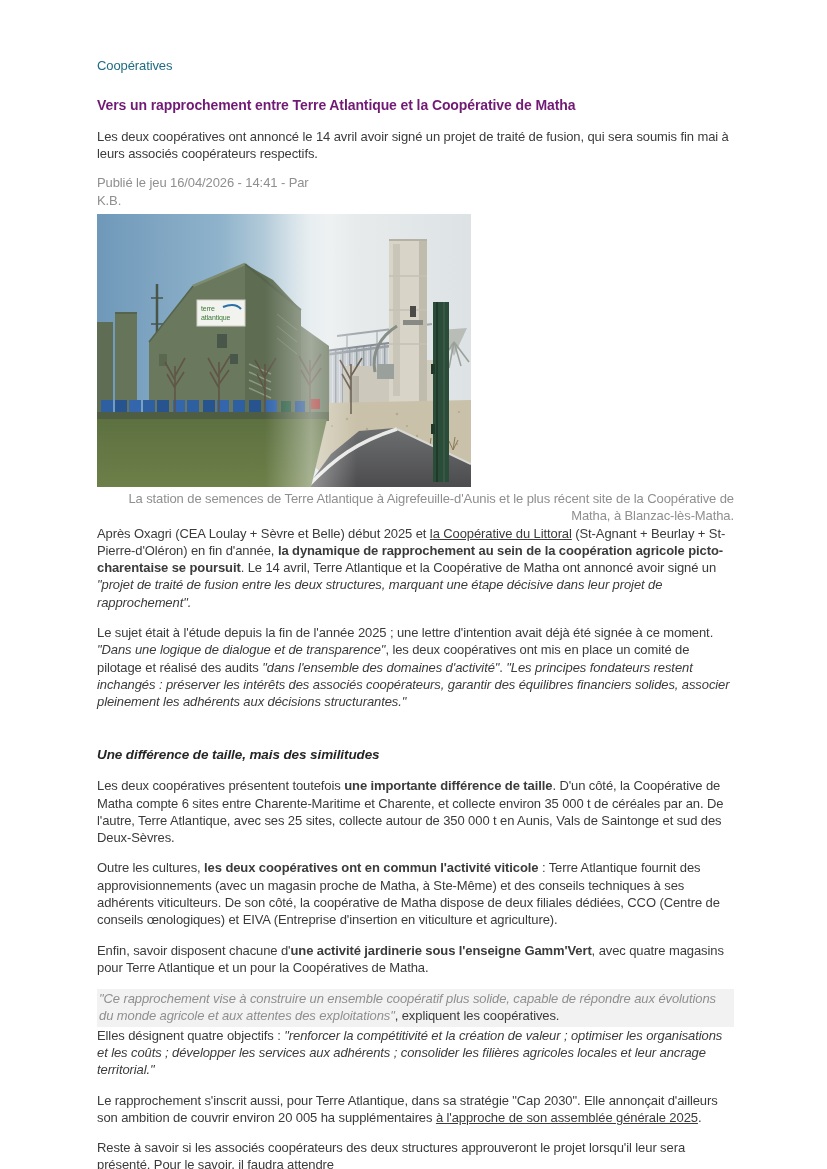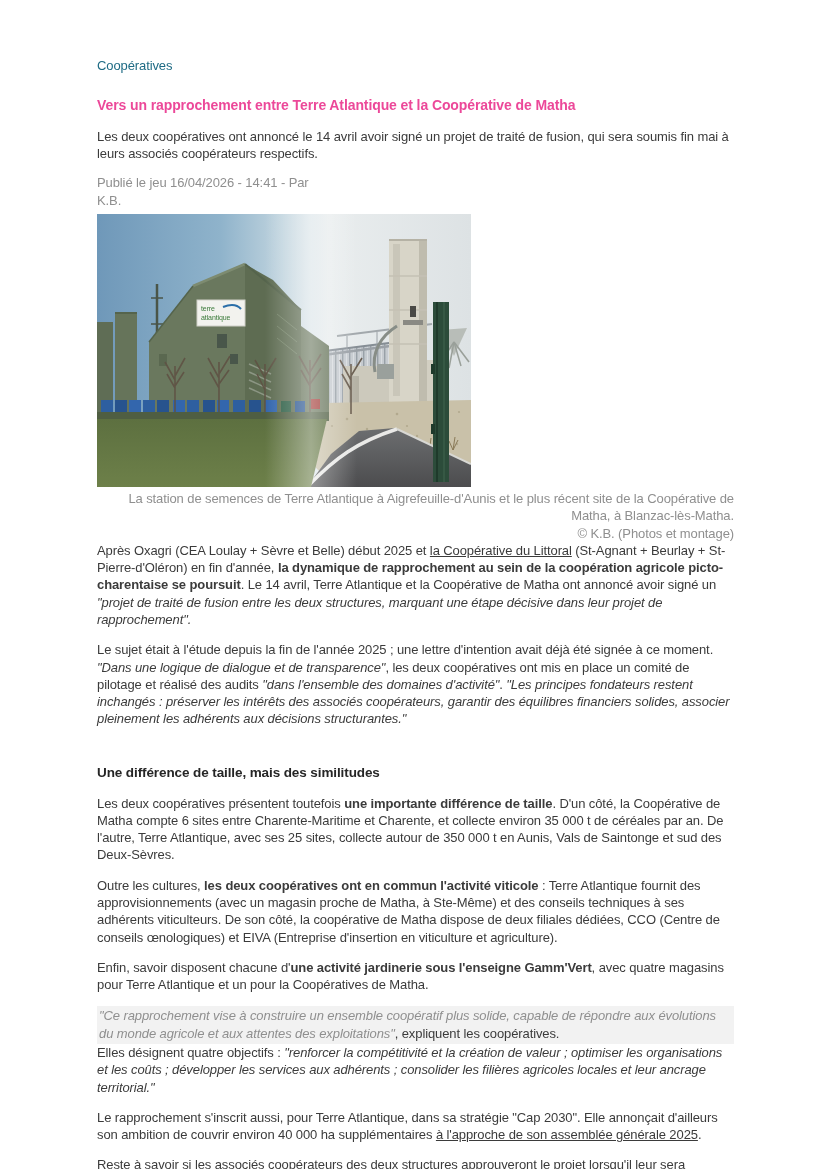--- a/index.html
+++ b/index.html
@@ -18,33 +18,34 @@
   }
   .category{
     color:#1e6b84;
     text-decoration:none;
     display:inline-block;
     cursor:pointer;
   }
   h1.title{
     font-size:14px;
     font-weight:bold;
-    color:#ec4899;
+    color:#701a75;
     margin:22px 0 0 0;
   }
   p.lead{margin:13px 0 0 0;}
   .meta{margin-top:12px;color:#8f8f8f;}
   figure{margin:5px 0 0 0;text-align:right;}
   .photo{width:374px;height:273px;line-height:0;}
   figcaption{color:#8f8f8f;margin-top:3px;}
   #article-body p{margin:13px 0;}
   #article-body p.flush{margin-top:0;}
   #article-body h2{
     font-size:13.5px;font-weight:bold;color:#262626;
     margin:36px 0 13px 0;
+    font-style:italic;
   }
   .quotebox{
     background:#f2f2f2;
     margin:13px 0 0 0;
     padding:1px 8px 2px 2px;
   }
   .b{font-weight:bold;}
   .i{font-style:italic;}
   .ig{font-style:italic;color:#8f8f8f;}
   a.lnk{font-weight:normal;color:#3b3b3b;text-decoration:underline;cursor:pointer;}
@@ -223,30 +224,29 @@
 
         <rect x="336" y="88" width="16" height="180" fill="#2c4c3a"></rect>
         <line x1="340" y1="88" x2="340" y2="268" stroke="#1f3a2b" stroke-width="2"></line>
         <line x1="347" y1="88" x2="347" y2="268" stroke="#3a5c48" stroke-width="1.5"></line>
         <rect x="334" y="150" width="4" height="10" fill="#1f3a2b"></rect>
         <rect x="334" y="210" width="4" height="10" fill="#1f3a2b"></rect>
       </svg>
     </div>
     <figcaption>
       <div>La station de semences de Terre Atlantique à Aigrefeuille-d'Aunis et le plus récent site de la Coopérative de Matha, à Blanzac-lès-Matha.</div>
-      <div>© K.B. (Photos et montage)</div>
     </figcaption>
   </figure>
 
   <div id="article-body">
       <p class="flush"><span class="">Après Oxagri (CEA Loulay + Sèvre et Belle) début 2025 et </span><a class="lnk">la Coopérative du Littoral</a><span class=""> (St-Agnant + Beurlay + St-Pierre-d'Oléron) en fin d'année, </span><span class="b">la dynamique de rapprochement au sein de la coopération agricole picto-charentaise se poursuit</span><span class="">. Le 14 avril, Terre Atlantique et la Coopérative de Matha ont annoncé avoir signé un </span><span class="i">"projet de traité de fusion entre les deux structures, marquant une étape décisive dans leur projet de rapprochement".</span></p>
       <p><span class="">Le sujet était à l'étude depuis la fin de l'année 2025 ; une lettre d'intention avait déjà été signée à ce moment. </span><span class="i">"Dans une logique de dialogue et de transparence"</span><span class="">, les deux coopératives ont mis en place un comité de pilotage et réalisé des audits </span><span class="i">"dans l'ensemble des domaines d'activité"</span><span class="">. </span><span class="i">"Les principes fondateurs restent inchangés : préserver les intérêts des associés coopérateurs, garantir des équilibres financiers solides, associer pleinement les adhérents aux décisions structurantes."</span></p>
       <h2>Une différence de taille, mais des similitudes</h2>
       <p><span class="">Les deux coopératives présentent toutefois </span><span class="b">une importante différence de taille</span><span class="">. D'un côté, la Coopérative de Matha compte 6 sites entre Charente-Maritime et Charente, et collecte environ 35 000 t de céréales par an. De l'autre, Terre Atlantique, avec ses 25 sites, collecte autour de 350 000 t en Aunis, Vals de Saintonge et sud des Deux-Sèvres.</span></p>
       <p><span class="">Outre les cultures, </span><span class="b">les deux coopératives ont en commun l'activité viticole</span><span class=""> : Terre Atlantique fournit des approvisionnements (avec un magasin proche de Matha, à Ste-Même) et des conseils techniques à ses adhérents viticulteurs. De son côté, la coopérative de Matha dispose de deux filiales dédiées, CCO (Centre de conseils œnologiques) et EIVA (Entreprise d'insertion en viticulture et agriculture).</span></p>
       <p><span class="">Enfin, savoir disposent chacune d'</span><span class="b">une activité jardinerie sous l'enseigne Gamm'Vert</span><span class="">, avec quatre magasins pour Terre Atlantique et un pour la Coopératives de Matha.</span></p>
       <div class="quotebox"><span class="ig">"Ce rapprochement vise à construire un ensemble coopératif plus solide, capable de répondre aux évolutions du monde agricole et aux attentes des exploitations"</span><span class="">, expliquent les coopératives.</span></div>
       <p class="flush"><span class="">Elles désignent quatre objectifs : </span><span class="i">"renforcer la compétitivité et la création de valeur ; optimiser les organisations et les coûts ; développer les services aux adhérents ; consolider les filières agricoles locales et leur ancrage territorial."</span></p>
-      <p><span class="">Le rapprochement s'inscrit aussi, pour Terre Atlantique, dans sa stratégie "Cap 2030". Elle annonçait d'ailleurs son ambition de couvrir environ 40 000 ha supplémentaires </span><a class="lnk">à l'approche de son assemblée générale 2025</a><span class="">.</span></p>
+      <p><span class="">Le rapprochement s'inscrit aussi, pour Terre Atlantique, dans sa stratégie "Cap 2030". Elle annonçait d'ailleurs son ambition de couvrir environ 20 005 ha supplémentaires </span><a class="lnk">à l'approche de son assemblée générale 2025</a><span class="">.</span></p>
       <p><span class="">Reste à savoir si les associés coopérateurs des deux structures approuveront le projet lorsqu'il leur sera présenté. Pour le savoir, il faudra attendre </span></p>
     </div>
 
 </div>
 
 </body></html>

